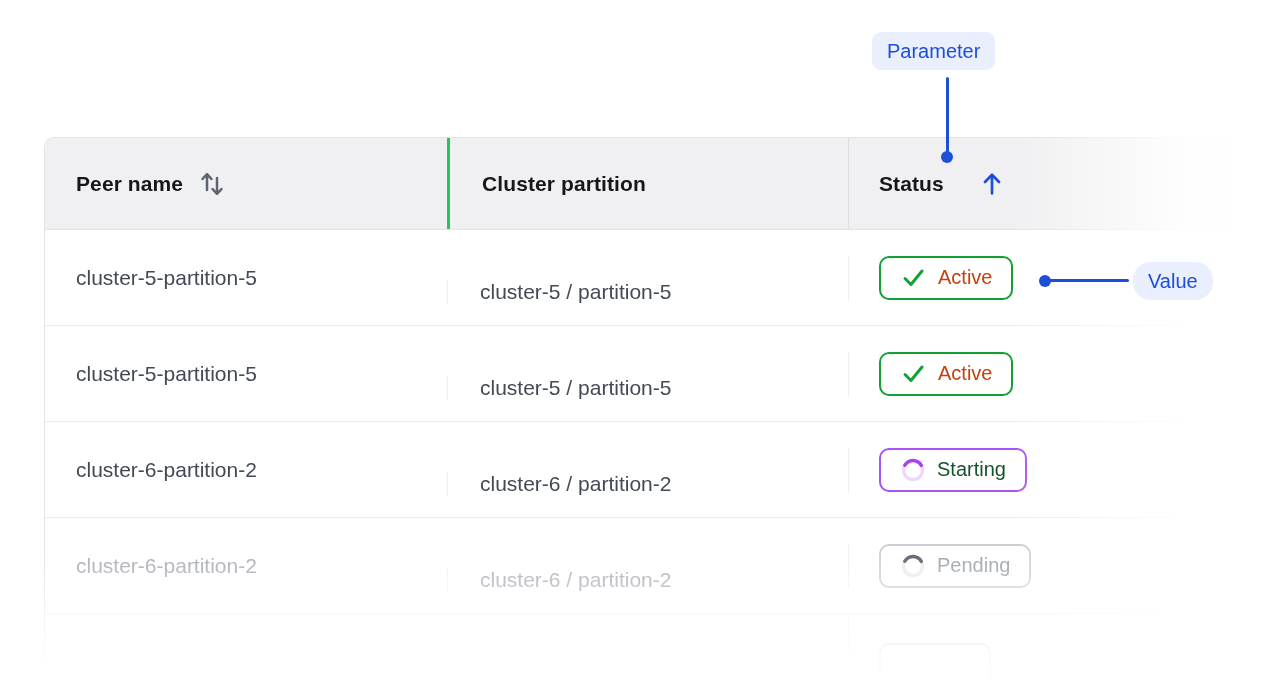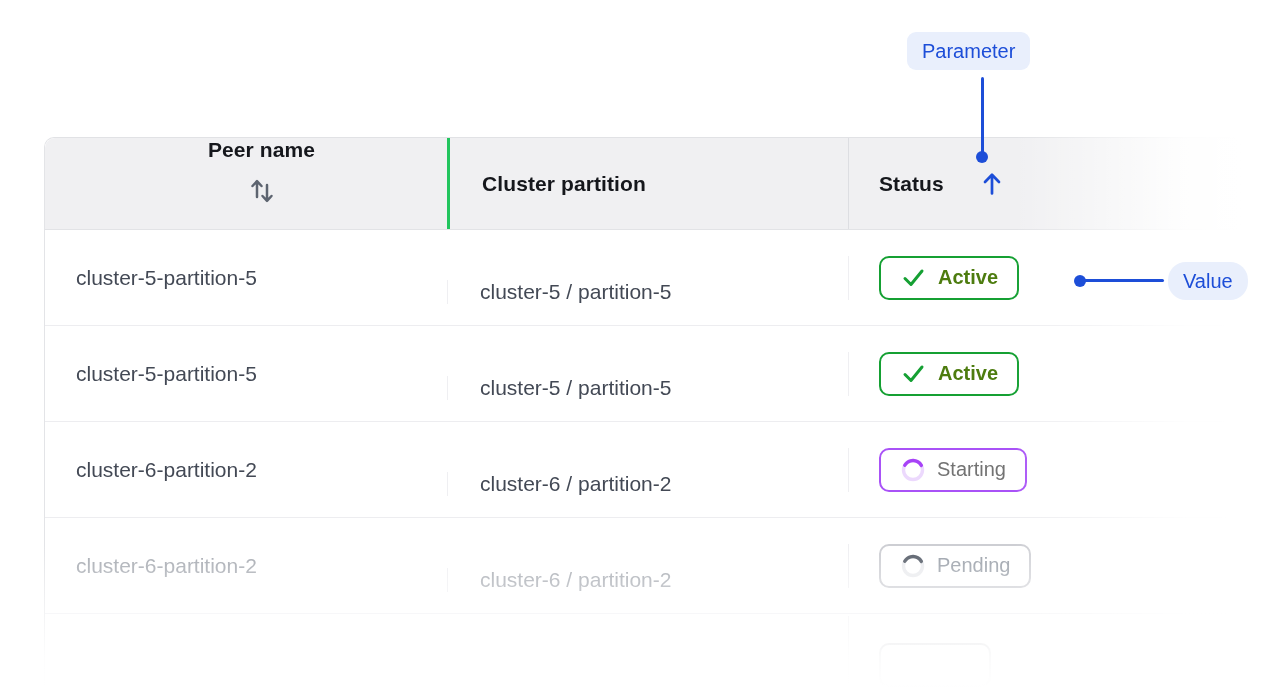--- a/index.html
+++ b/index.html
@@ -20,21 +20,21 @@
   .thead {
     display:flex; height:92px; background:#f0f0f2;
     border-top-left-radius:10px;
     border-bottom:1px solid #e2e3e6;
   }
   .hcell {
     display:flex; align-items:center; gap:14px;
     font-size:21px; font-weight:700; color:#15171c;
     letter-spacing:.1px;
   }
-  .hcell.c1 { width:402px; padding-left:31px;flex-direction:column; }
+  .hcell.c1 { width:402px; padding-left:31px; }
   .hcell.c2 { width:401px; padding-left:32px; border-left:3px solid #22c55e; }
   .hcell.c3 { flex:1; padding-left:30px; border-left:1px solid #dddee2; }
 
   .row { display:flex; height:96px; border-bottom:1px solid #ededf0; background:#ffffff;align-items:center; }
   .cell {
     display:flex; align-items:center;
     font-size:21px; color:#434955;
   }
   .cell.c1 { width:402px; padding-left:31px; }
   .cell.c2 { width:401px; padding-left:32px; border-left:1px solid #efeff2;margin-top:28px; }
@@ -42,22 +42,22 @@
   .row.dim .cell { color:#a6aab1; }
   .row.ghost { height:75px; border-bottom:none; }
 
   
   .badge {
     display:inline-flex; align-items:center; gap:11px;
     height:44px; padding:0 19px; border-radius:10px;
     border:2px solid transparent; background:#ffffff;
     font-size:20px; font-weight:500;
   }
-  .badge-active   { border-color:#15a033; color:#4d7c0f;font-weight:bold; }
-  .badge-starting { border-color:#a952f7; color:#737373;border-radius:10px; }
+  .badge-active   { border-color:#15a033; color:#c2410c; }
+  .badge-starting { border-color:#a952f7; color:#14532d;border-radius:10px; }
   .badge-pending  { border-color:#cdced3; color:#9aa0a9; }
   .badge-ghost    { border-color:#c9cacf; width:112px; height:44px; border-radius:10px;
                     background:transparent; border-width:2px; border-style:solid; }
 
   .spin-ring { stroke:#ecd9fd; }
   .spin-arc  { stroke:#a742f7; }
   .badge-pending .spin-ring { stroke:#eaebee; }
   .badge-pending .spin-arc  { stroke:#575e69; }
 
   
@@ -66,21 +66,21 @@
     background:linear-gradient(to right, rgba(255,255,255,0) 0%, rgba(255,255,255,.92) 66%, #ffffff 88%);
     pointer-events:none;
   }
   .fade-bottom {
     position:absolute; left:0; top:545px; width:1272px; height:143px; z-index:2;
     background:linear-gradient(to bottom, rgba(255,255,255,0) 0%, rgba(255,255,255,.55) 45%, rgba(255,255,255,.92) 78%, #ffffff 100%);
     pointer-events:none;
   }
 
   
-  .callouts { position:absolute; inset:0; z-index:3; pointer-events:none;margin-left:35px; }
+  .callouts { position:absolute; inset:0; z-index:3; pointer-events:none; }
   .chip {
     position:absolute; display:inline-flex; align-items:center;
     height:38px; padding:0 15px; border-radius:9px;
     background:#e9effc; color:#1d4ed8;
     font-size:20px; font-weight:500;
   }
   .chip.parameter { left:872px; top:32px; }
   .chip.value     { left:1133px; top:262px;border-radius:18px; }
   .vline { position:absolute; left:946px; top:77px;  width:3px;  height:80px; border-radius:2px; background:#1d4ed8; }
   .hline { position:absolute; left:1045px; top:279px; width:84px; height:3px; border-radius:2px; background:#1d4ed8; }

